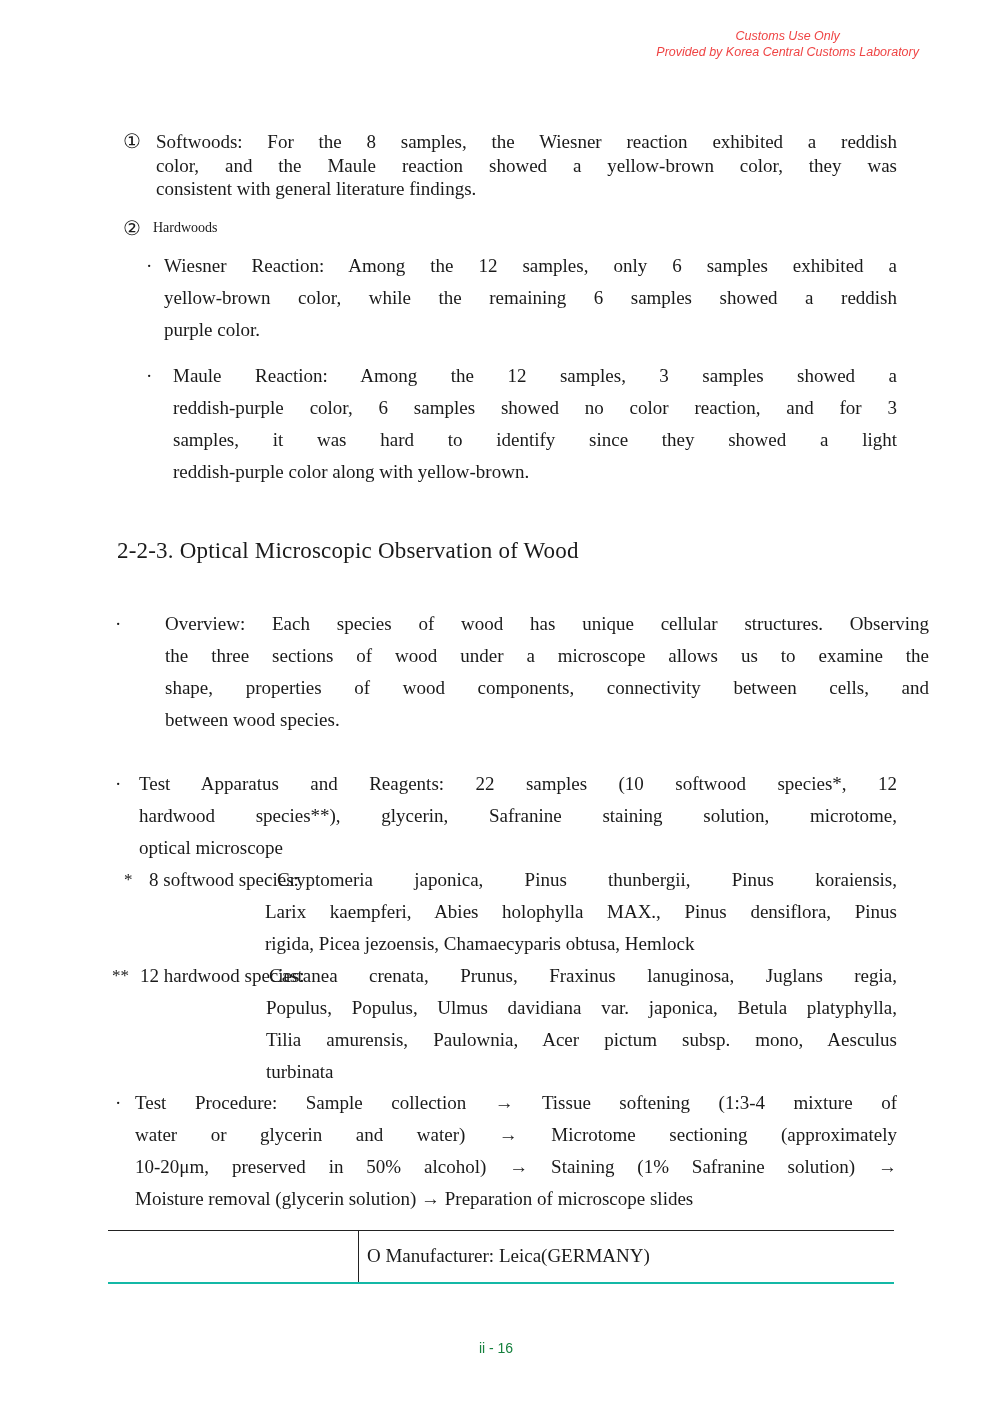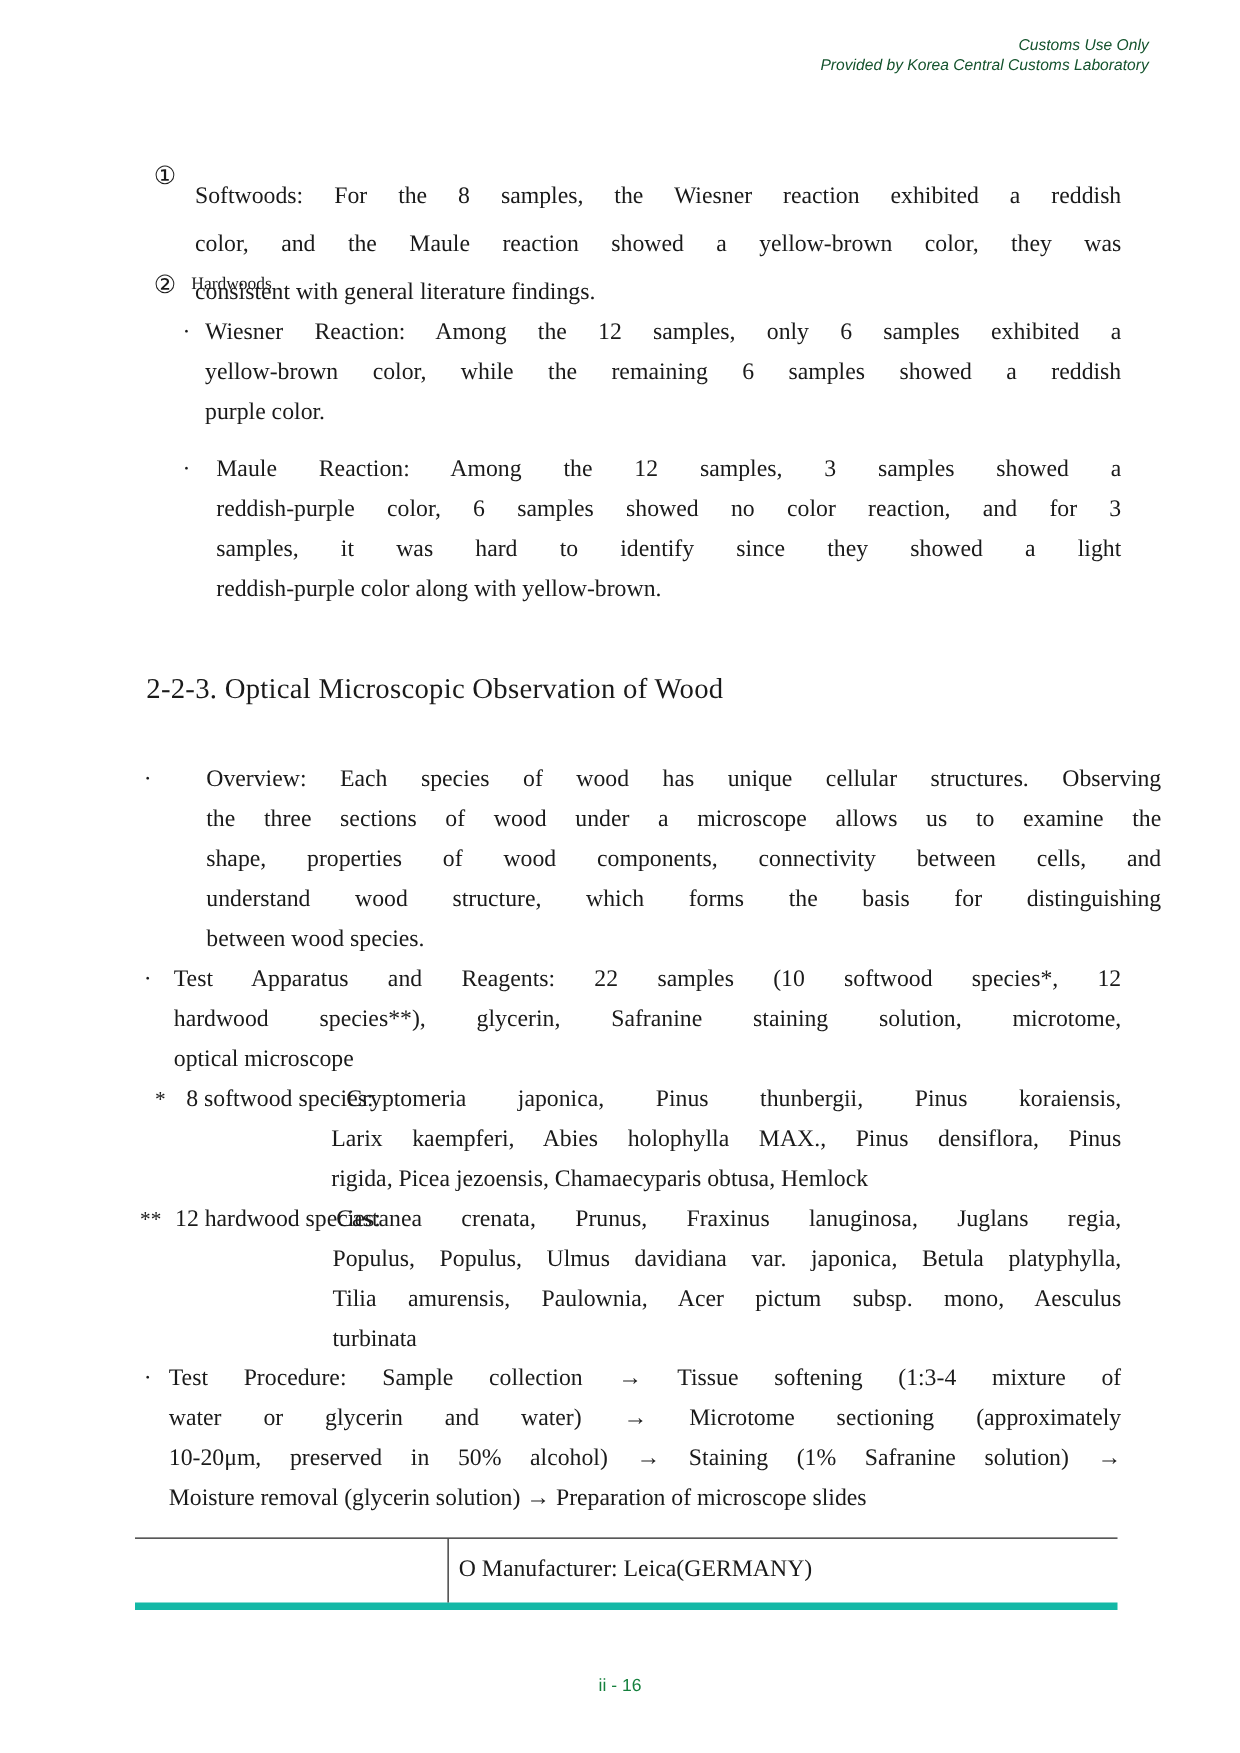--- a/index.html
+++ b/index.html
@@ -1,31 +1,31 @@
 <!DOCTYPE html>
 <html><head>
 <meta charset="utf-8">
 <style>
   html, body { margin: 0; padding: 0; background: #ffffff; }
   body { width: 992px; height: 1402px; position: relative; overflow: hidden; color: #1a1a1a; }
   .serif { font-family: "Liberation Serif", "DejaVu Serif", serif; }
   .sans { font-family: "Liberation Sans", "DejaVu Sans", sans-serif; }
 
-  .header { position: absolute; right: 73px; top: 28px; text-align: right; font-style: italic; font-size: 12.5px; line-height: 16px; color: #14532d; }
+  .header { position: absolute; right: 73px; top: 28px; text-align: center; font-style: italic; font-size: 12.5px; line-height: 16px; color: #ef4444; }
 
   .block { position: absolute; font-size: 19px; text-align: justify; }
   .line { height: 32px; line-height: 32px; white-space: nowrap; text-align: justify; text-align-last: justify; overflow: hidden; }
   .line.last { text-align-last: left; }
-  .tight .line { height: 23.5px; line-height: 23.5px; margin-top: 15px; }
+  .tight .line { height: 23.5px; line-height: 23.5px; }
 
   .mark { position: absolute; }
 
   .heading { position: absolute; left: 117px; top: 535px; font-size: 23px; line-height: 32px; letter-spacing: 0.2px; }
 
-  .table-wrap { position: absolute; left: 108px; top: 1230px; width: 786px; height: 51px; border-top: 1.5px solid #222; border-bottom: 6px solid #14b8a6; }
+  .table-wrap { position: absolute; left: 108px; top: 1230px; width: 786px; height: 51px; border-top: 1.5px solid #222; border-bottom: 2px solid #14b8a6; }
   .table-wrap .divider { position: absolute; left: 250px; top: 0; bottom: 0; border-left: 1px solid #222; }
   .table-wrap .cell-text { position: absolute; left: 259px; top: 12px; font-size: 19px; line-height: 26px; }
 
   .footer { position: absolute; left: 0; width: 992px; top: 1340px; text-align: center; font-size: 14px; color: #15803d; }
 </style>
 </head>
 <body>
 
 <div class="header sans">
   <div>Customs Use Only</div>
@@ -57,21 +57,20 @@
   <div class="line last">reddish-purple color along with yellow-brown.</div>
 </div>
 
 <div class="heading serif">2-2-3. Optical Microscopic Observation of Wood</div>
 
 <span class="mark serif" style="left:115px; top:608px; font-size:19px; line-height:32px;">·</span>
 <div class="block serif" style="left:133px; top:608px; width:764px;margin-left:32px;">
   <div class="line">Overview: Each species of wood has unique cellular structures. Observing</div>
   <div class="line">the three sections of wood under a microscope allows us to examine the</div>
   <div class="line">shape, properties of wood components, connectivity between cells, and</div>
-  <div class="line">understand wood structure, which forms the basis for distinguishing</div>
   <div class="line last">between wood species.</div>
 </div>
 
 <span class="mark serif" style="left:115px; top:768px; font-size:19px; line-height:32px;">·</span>
 <div class="block serif" style="left:139px; top:768px; width:758px;">
   <div class="line">Test Apparatus and Reagents: 22 samples (10 softwood species*, 12</div>
   <div class="line">hardwood species**), glycerin, Safranine staining solution, microtome,</div>
   <div class="line last">optical microscope</div>
 </div>
 

